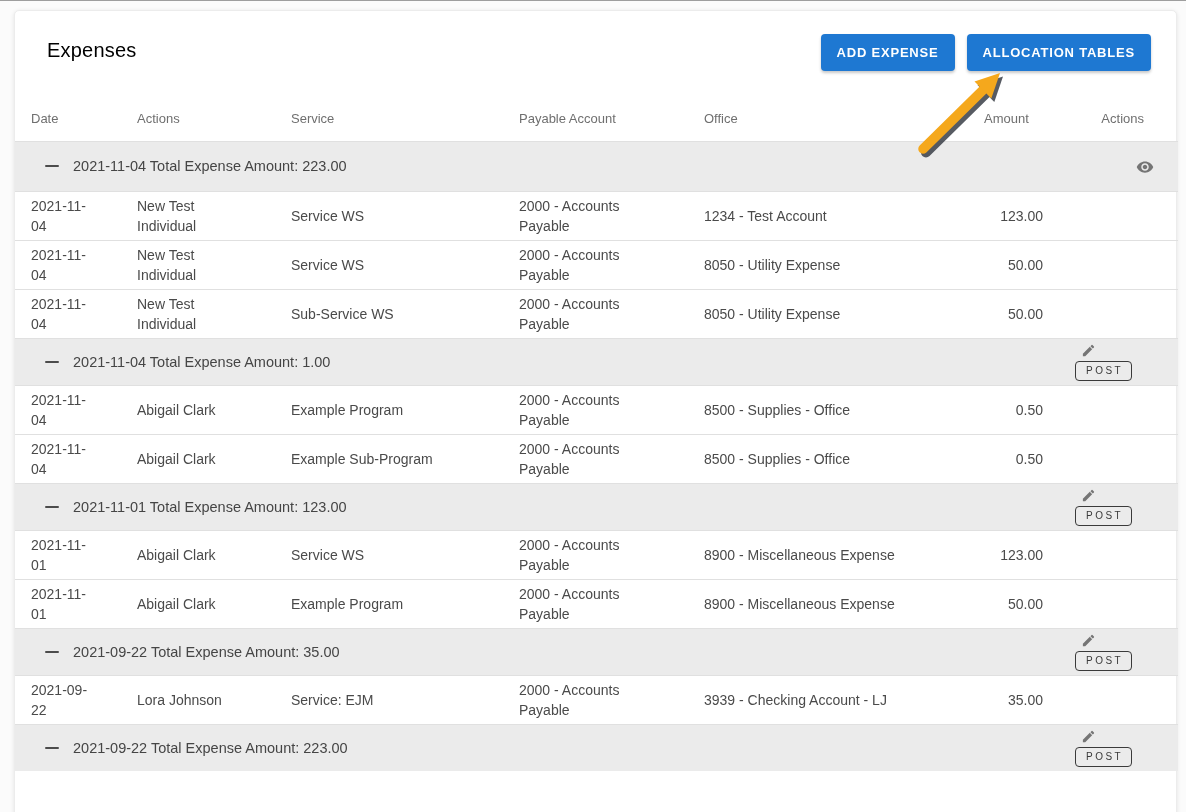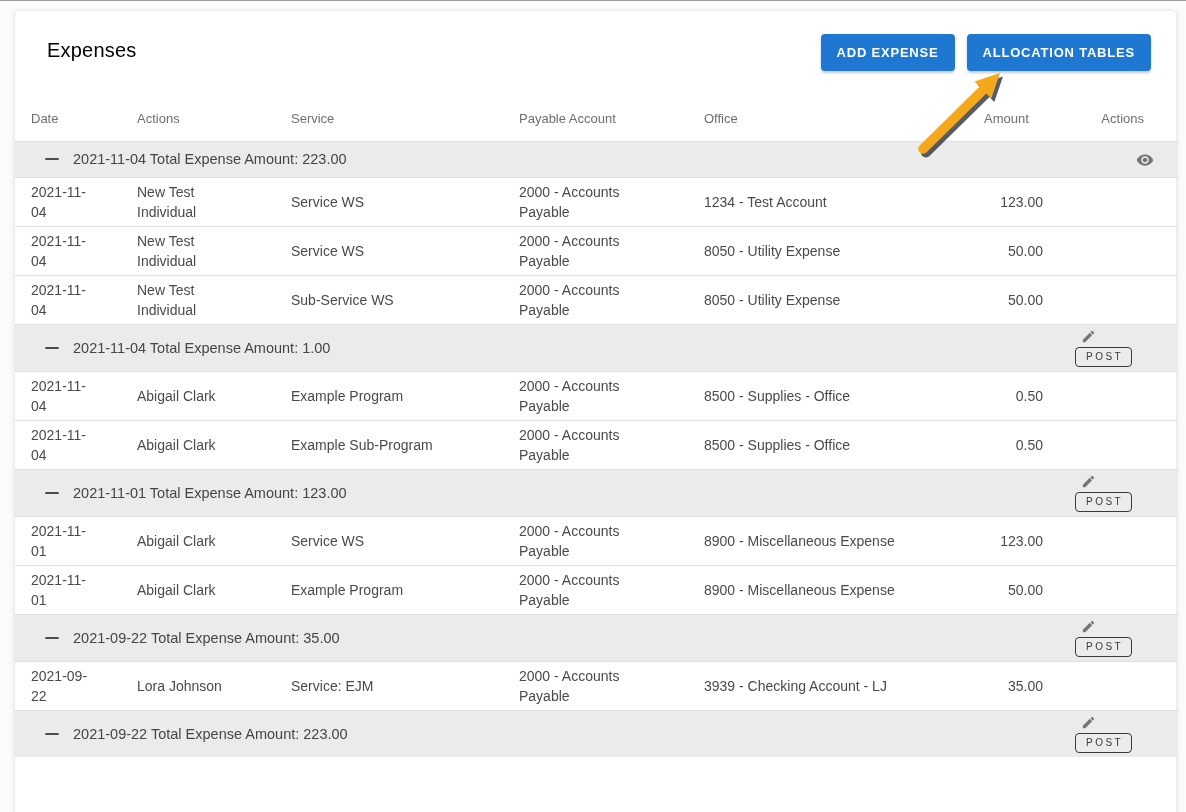--- a/index.html
+++ b/index.html
@@ -59,21 +59,21 @@
 
   th.col-date, td.col-date       { padding-right: 26px; }
   th.col-profile, td.col-profile { padding-right: 38px; }
   th.col-payable, td.col-payable { padding-right: 36px; }
   td.col-amount  { text-align: right; }
   th.col-amount  { text-align: center; padding-right: 33px; }
   th.col-actions { text-align: right; padding-right: 34px; }
   td.col-actions { text-align: right; padding-right: 24px; }
 
   tr.data-row { height: 48px; }
-  tr.group-row { height: 36px; }
+  tr.group-row { height: 50px; }
   tr.group-row.has-post { height: 32px; }
   tr.group-row td { background: #ebebeb; }
 
   .group-cell-inner { display: flex; align-items: center; gap: 14px; padding-left: 14px; }
   .dash-icon { width: 14px; height: 2px; background: #4c4c4c; border-radius: 1px; flex: 0 0 auto; }
   .group-label { font-size: 14.5px; color: #454545; }
 
   .eye-button { display: inline-flex; vertical-align: middle; background: none; border: none; cursor: pointer; padding: 0; }
   .action-stack { display: inline-flex; flex-direction: column; align-items: flex-start; vertical-align: middle; margin-right: 30px; }
   .edit-button { background: none; border: none; padding: 0; margin: 0 0 3px 6px; cursor: pointer; display: inline-flex; }

